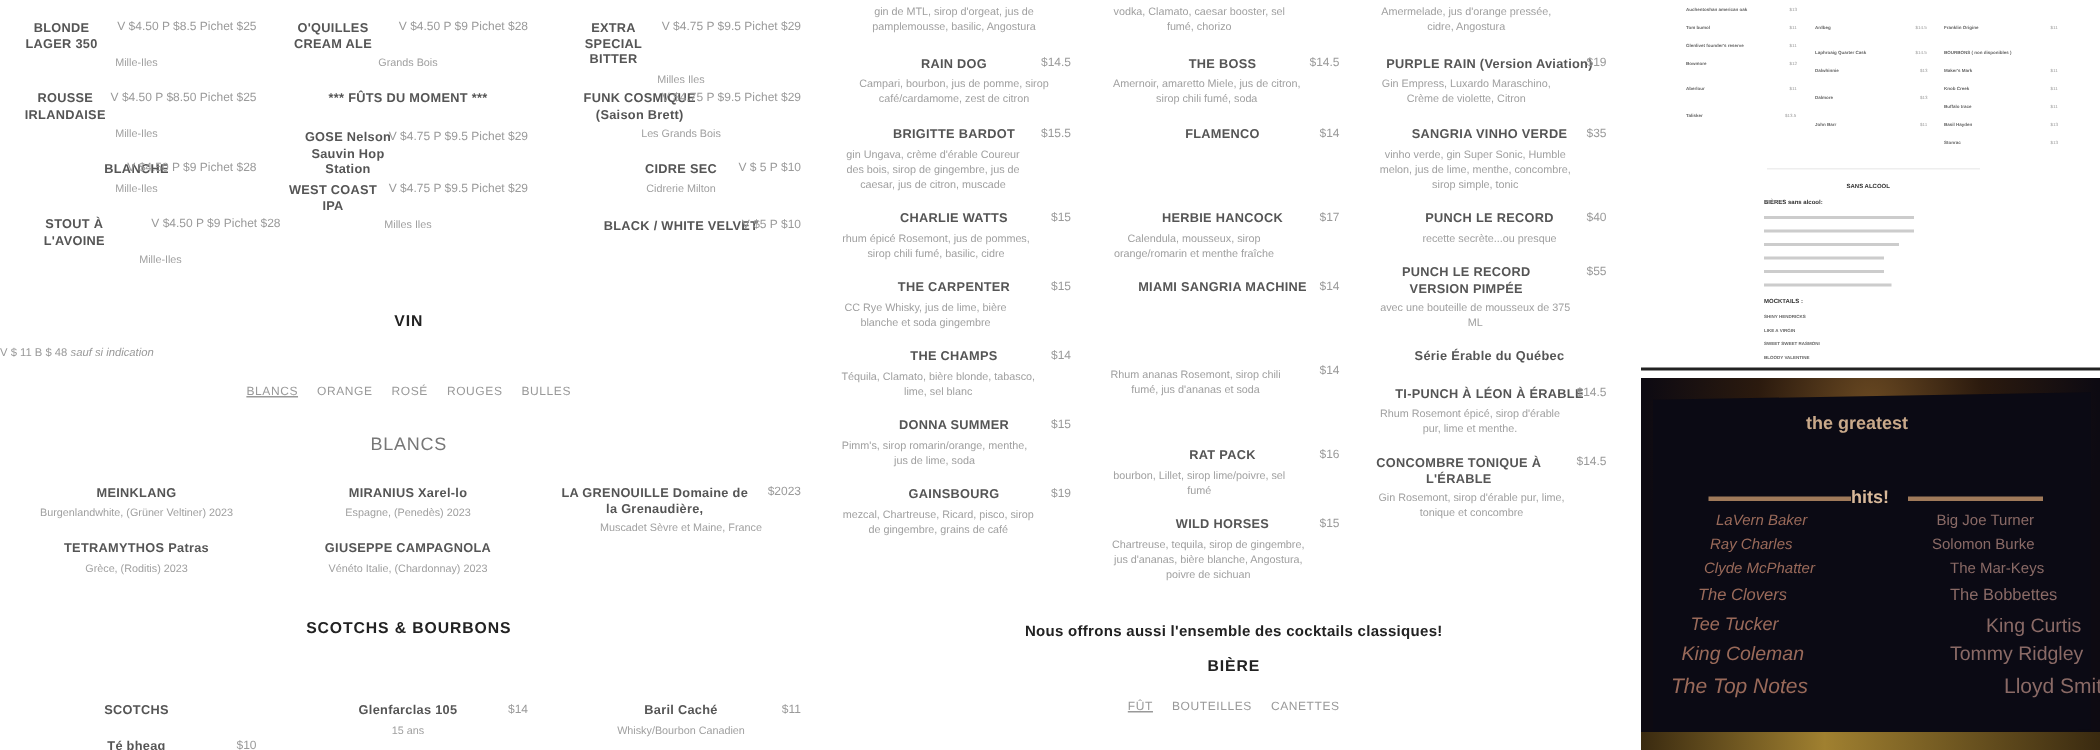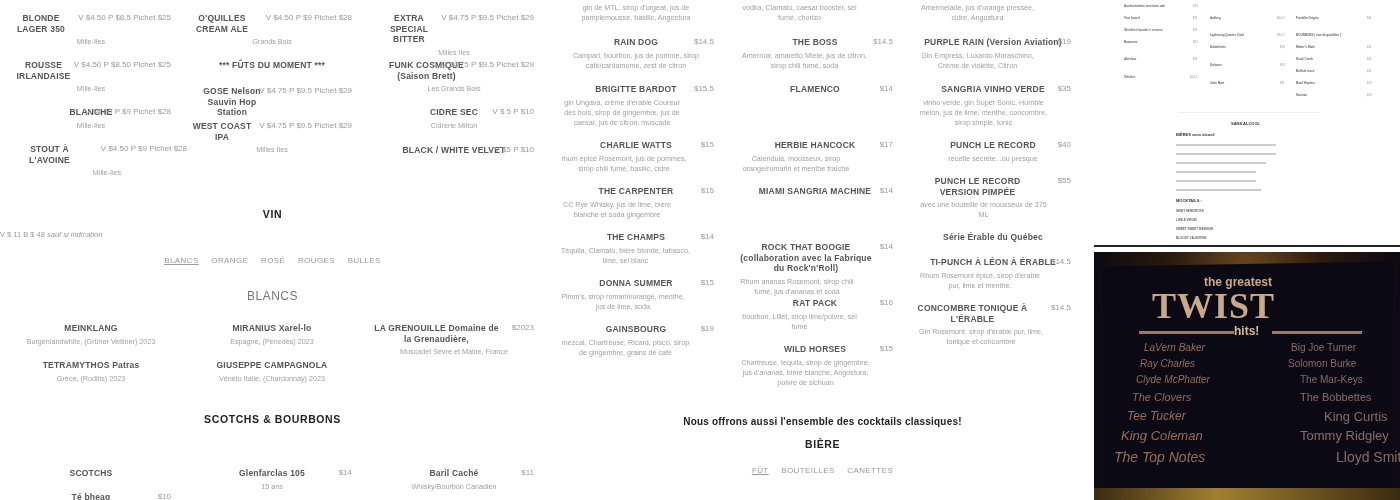--- a/index.html
+++ b/index.html
@@ -200,21 +200,20 @@
 <div class="item" style="left:737px; top:140px; width:156px;">
   <div class="name">HERBIE HANCOCK</div>
   <div class="price" style="right:0;">$17</div>
   <div class="desc" style="width:118px;">Calendula, mousseux, sirop orange/romarin et menthe fraîche</div>
 </div>
 <div class="item" style="left:737px; top:186px; width:156px;">
   <div class="name">MIAMI SANGRIA MACHINE</div>
   <div class="price" style="right:0;">$14</div>
 </div>
 <div class="item" style="left:737px; top:242px; width:156px;">
-  <div class="name" style="width:138px;">ROCK THAT BOOGIE (collaboration avec la Fabrique du Rock'n'Roll)</div>
   <div class="price" style="right:0;">$14</div>
   <div class="desc" style="width:120px;">Rhum ananas Rosemont, sirop chili fumé, jus d'ananas et soda</div>
 </div>
 <div class="item" style="left:737px; top:298px; width:156px;">
   <div class="name">RAT PACK</div>
   <div class="price" style="right:0;">$16</div>
   <div class="desc" style="width:125px;">bourbon, Lillet, sirop lime/poivre, sel fumé</div>
 </div>
 <div class="item" style="left:737px; top:344px; width:156px;">
   <div class="name">WILD HORSES</div>
@@ -319,21 +318,20 @@
   <div class="row" style="left:82px; top:209px;"><b>SHINY HENDRICKS</b></div>
   <div class="row" style="left:82px; top:218px;"><b>LIKE A VIRGIN</b></div>
   <div class="row" style="left:82px; top:227px;"><b>SWEET SWEET RASMONI</b></div>
   <div class="row" style="left:82px; top:236px;"><b>BLOODY VALENTINE</b></div>
   <div class="hline"></div>
 </div>
 
 <div class="photo">
   <div class="sleeve"></div>
   <div class="greatest">the greatest</div>
-  <div class="twist">TWIST</div>
   <div class="bar" style="left:45px; width:95px;"></div>
   <div class="bar" style="left:178px; width:90px;"></div>
   <div class="hits">hits!</div>
 
   <div class="artist" style="left:50px; top:90px;">LaVern Baker</div>
   <div class="artist" style="left:46px; top:106px;">Ray Charles</div>
   <div class="artist" style="left:42px; top:122px;">Clyde McPhatter</div>
   <div class="artist" style="left:38px; top:139px; font-size:11px;">The Clovers</div>
   <div class="artist" style="left:33px; top:157px; font-size:12px;">Tee Tucker</div>
   <div class="artist" style="left:27px; top:176px; font-size:13px;">King Coleman</div>

